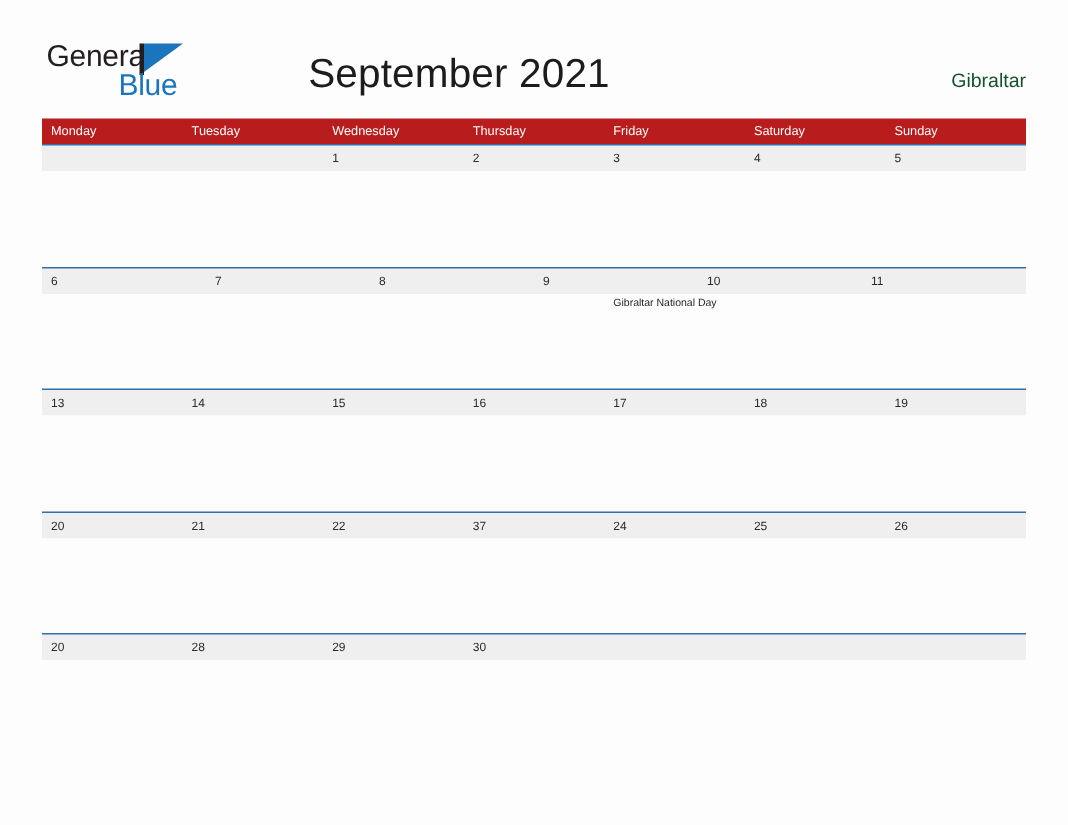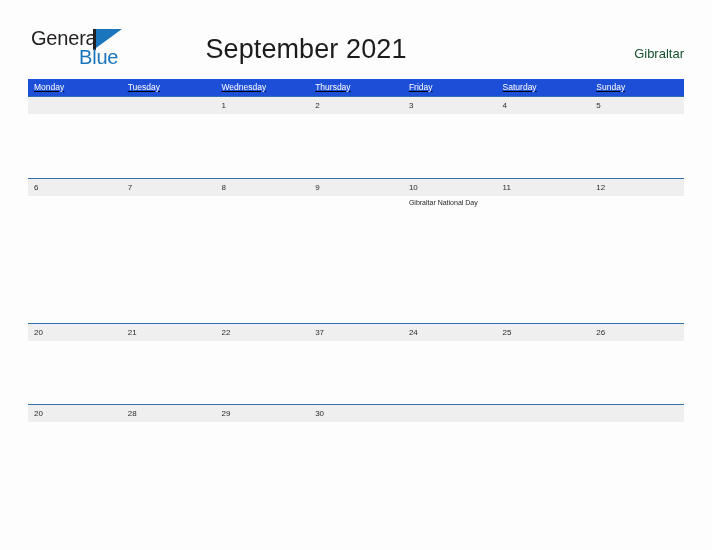--- a/index.html
+++ b/index.html
@@ -100,23 +100,22 @@
 
   
   .calendar {
     position: absolute;
     left: 28px;
     top: 79px;
     width: 656px;
   }
   .weekday-row {
     display: flex;
-    background: #1d4ed8;
+    background: #b91c1c;
     height: 17px;
-    text-decoration: underline;
   }
   .weekday {
     flex: 1 1 0;
     color: #ffffff;
     font-size: 8.5px;
     line-height: 17px;
     padding-left: 6px;
     box-sizing: border-box;
     white-space: nowrap;
     overflow: hidden;
@@ -227,21 +226,20 @@
     </div>
 
     <div class="week">
       <div class="week-dates">
         <div class="daynum">6</div>
         <div class="daynum">7</div>
         <div class="daynum">8</div>
         <div class="daynum">9</div>
         <div class="daynum">10</div>
         <div class="daynum">11</div>
-        <div class="daynum">12</div>
       </div>
       <div class="week-body">
         <div class="daycell">
             <div class="event"></div>
           </div>
         <div class="daycell">
             <div class="event"></div>
           </div>
         <div class="daycell">
             <div class="event"></div>
@@ -255,20 +253,29 @@
         <div class="daycell">
             <div class="event"></div>
           </div>
         <div class="daycell">
             <div class="event"></div>
           </div>
       </div>
     </div>
 
     <div class="week">
+      <div class="week-dates">
+        <div class="daynum">13</div>
+        <div class="daynum">14</div>
+        <div class="daynum">15</div>
+        <div class="daynum">16</div>
+        <div class="daynum">17</div>
+        <div class="daynum">18</div>
+        <div class="daynum">19</div>
+      </div>
       <div class="week-body">
         <div class="daycell">
             <div class="event"></div>
           </div>
         <div class="daycell">
             <div class="event"></div>
           </div>
         <div class="daycell">
             <div class="event"></div>
           </div>

